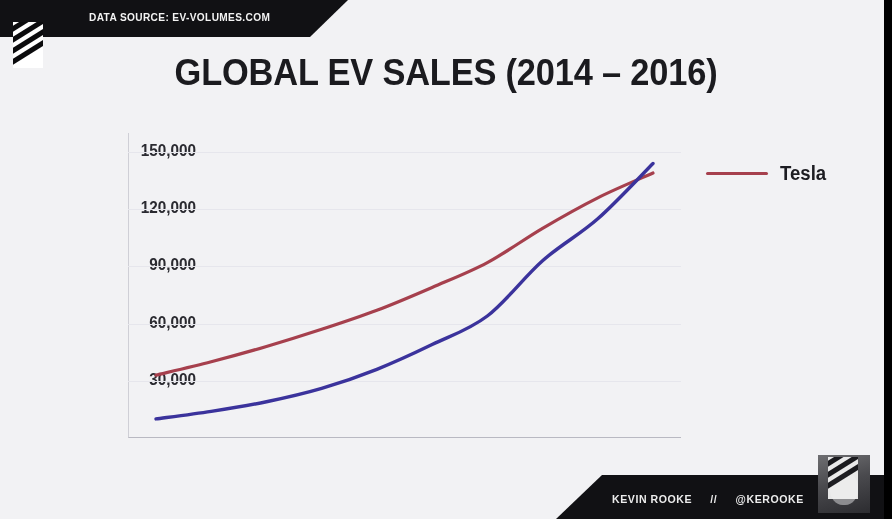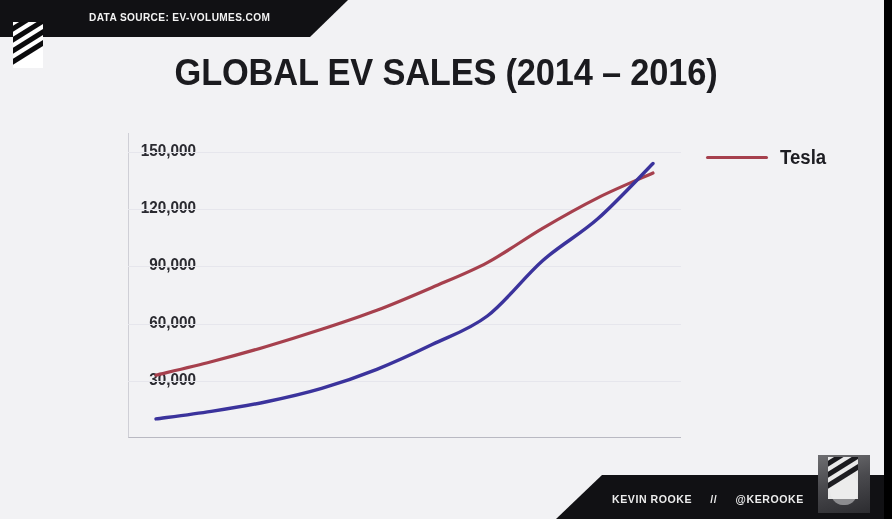--- a/index.html
+++ b/index.html
@@ -81,21 +81,21 @@
     position:absolute;right:688px;
     width:120px;text-align:right;
     font-size:17px;font-weight:700;
     color:#2a2a30;
     font-family:"Liberation Sans Narrow","Liberation Sans",sans-serif;
     transform:scaleX(.9);transform-origin:right center;
     white-space:nowrap;
   }
   svg.lines{position:absolute;left:0;top:0;overflow:visible;}
   
-  .legend{position:absolute;left:706px;top:146px;}
+  .legend{position:absolute;left:706px;top:162px;}
   .legend-row{display:flex;align-items:center;margin-bottom:42px;}
   .legend-swatch{width:62px;height:3.5px;border-radius:2px;margin-right:12px;}
   .legend-label{
     font-size:20px;font-weight:700;color:#1d1d22;
     font-family:"Liberation Sans Narrow","Liberation Sans",sans-serif;
     transform:scaleX(.93);transform-origin:left center;
   }
   
   .bottom-bar{
     position:absolute;left:556px;bottom:0;

